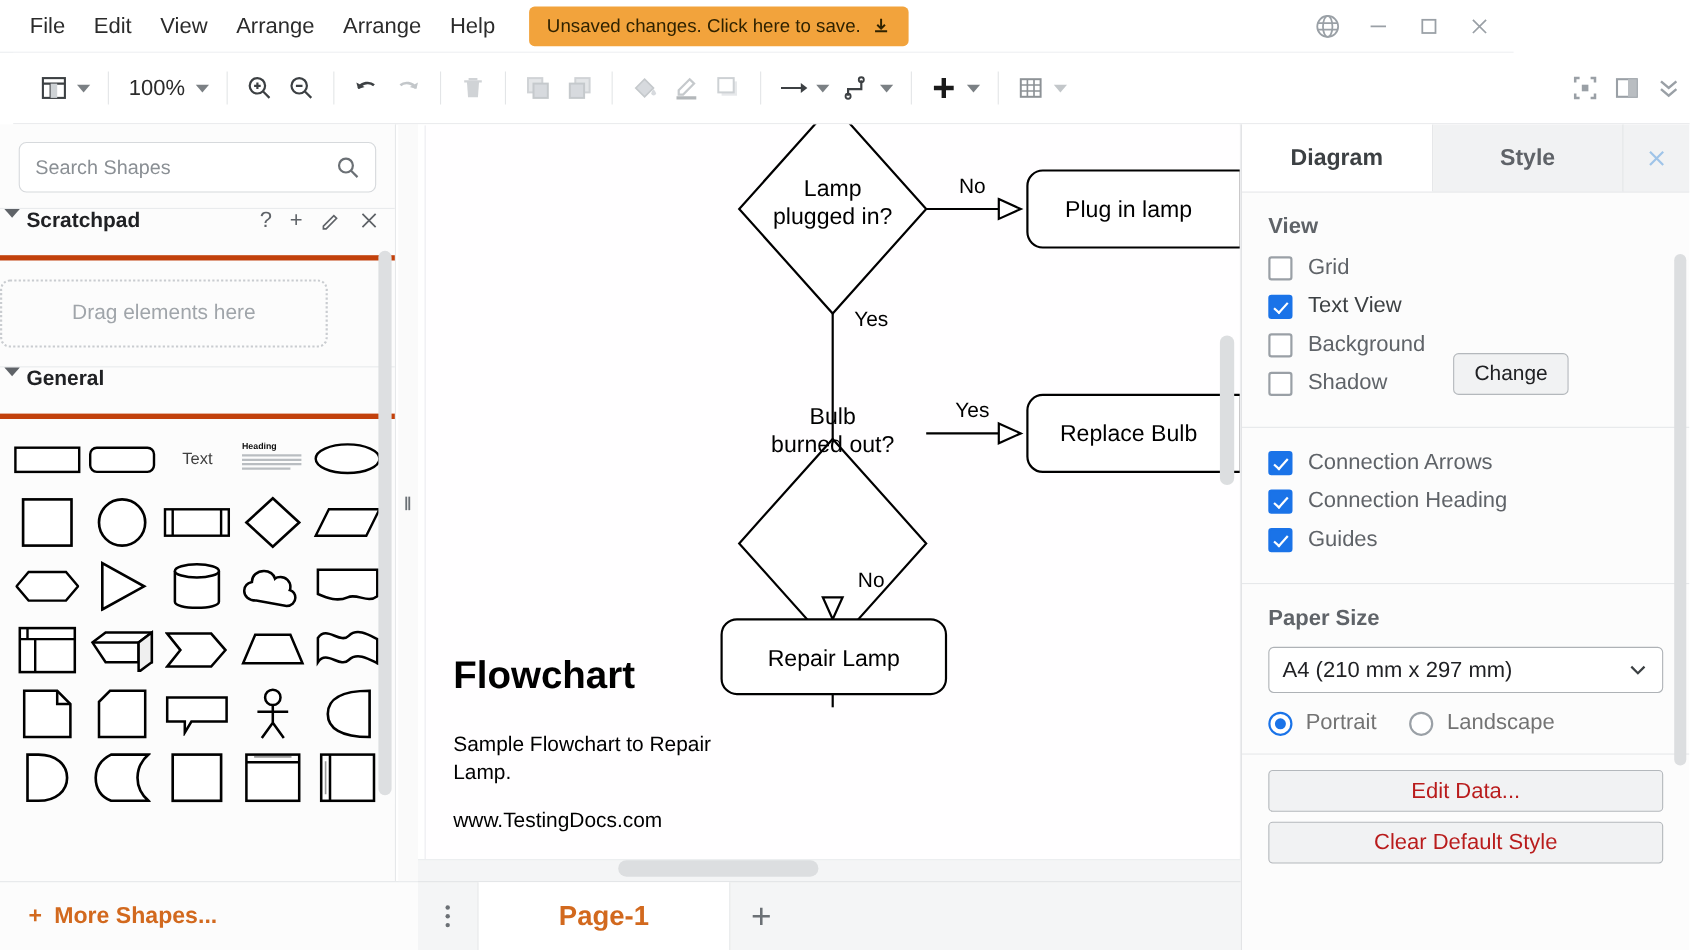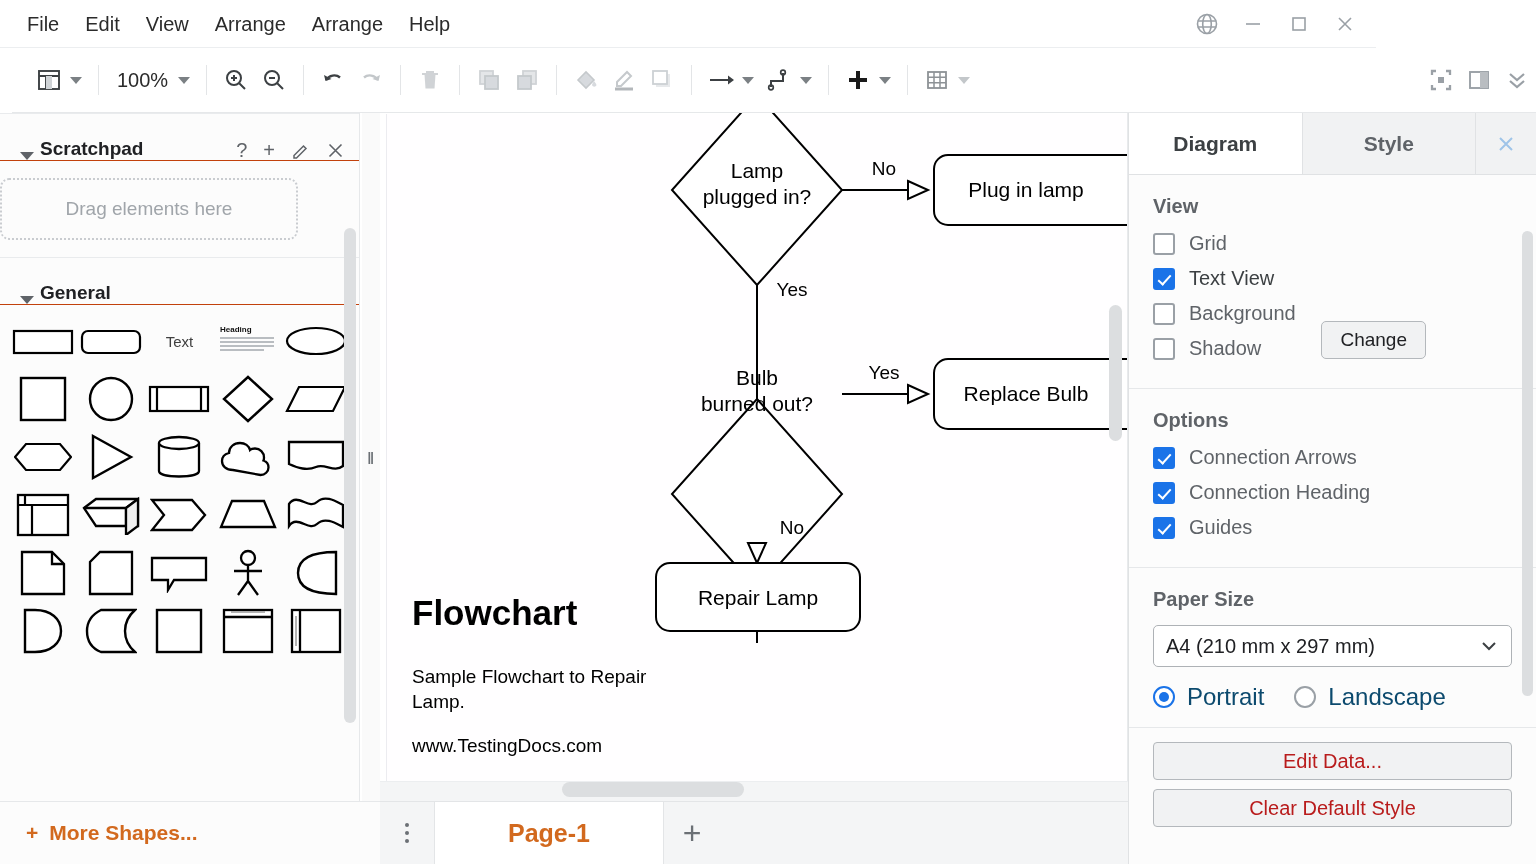--- a/index.html
+++ b/index.html
@@ -73,22 +73,22 @@
     padding: 0 14px;
   }
   .search-box input {
     border: none; outline: none; font-size: 18px; color: #3c4043;
     width: 100%; background: transparent; font-family: inherit;
   }
   .search-box input::placeholder { color: #8a8f94; }
   .search-icon { position: absolute; right: 14px; color: #6b7075; display:flex; }
 
   .section-hdr {
-    display: flex; align-items: flex-end; height: 48px; padding: 0 14px 0 20px;
-    border-top: 1px solid #e9ebed; border-bottom: 1px solid #c2410c;
+    display: flex; align-items: flex-start; height: 48px; padding: 0 14px 0 4px;
+    border-top: 1px solid #e9ebed; border-bottom: 5px solid #c2410c;
     background: #fcfcfc;
   }
   .sec-tri {
     width: 0; height: 0; border-left: 7px solid transparent;
     border-right: 7px solid transparent; border-top: 8px solid #5f6368;
     margin-right: 6px; cursor: pointer;
   }
   .sec-title { font-size: 19px; font-weight: bold; color: #202124; }
   .sec-actions { margin-left: auto; display: flex; align-items: center; gap: 16px; color: #5f6368; }
   .sec-act { cursor: pointer; display: flex; font-size: 20px; line-height: 1; }
@@ -235,21 +235,21 @@
   .radio-row { display: flex; align-items: center; gap: 12px; margin-top: 16px; }
   .radio {
     width: 22px; height: 22px; border: 2px solid #9aa0a6; border-radius: 50%;
     background: #fff; flex: none; position: relative; cursor: pointer;
   }
   .radio.on { border-color: #1a73e8; }
   .radio.on::after {
     content: ""; position: absolute; left: 4px; top: 4px; width: 10px; height: 10px;
     background: #1a73e8; border-radius: 50%;
   }
-  .radio-label { font-size: 24px; color: #0c4a6e; margin-right: 18px; }
+  .radio-label { font-size: 20px; color: #737373; margin-right: 18px; }
   .panel-btn {
     margin: 0 24px 9px 24px; height: 38px; border: 1px solid #b4b8bc;
     border-radius: 4px; background: #f1f2f3; display: flex; align-items: center;
     justify-content: center; font-size: 20px; color: #b91c1c; cursor: pointer;
   }
   .fmt-vscroll {
     position: absolute; right: 3px; top: 118px; width: 11px; height: 465px;
     background: #dcdee0; border-radius: 6px;
   }
 </style>
@@ -259,20 +259,29 @@
 <div id="app">
 
   <div class="menubar">
     <div class="menu-item">File</div>
     <div class="menu-item">Edit</div>
     <div class="menu-item">View</div>
     <div class="menu-item">Arrange</div>
     <div class="menu-item">Arrange</div>
     <div class="menu-item">Help</div>
 
+    <div class="save-banner">
+      <span>Unsaved changes. Click here to save.</span>
+      <span class="dl-icon">
+        <svg width="18" height="18" viewBox="0 0 18 18">
+          <path d="M9 2v8M5.5 7.5L9 11l3.5-3.5" fill="none" stroke="#2f2200" stroke-width="1.8"></path>
+          <path d="M3.5 13.5h11" stroke="#2f2200" stroke-width="1.8"></path>
+        </svg>
+      </span>
+    </div>
 
     <div class="win-controls">
       <div class="win-btn">
         <svg width="24" height="24" viewBox="0 0 24 24">
             <circle cx="12" cy="12" r="9.5" fill="none" stroke="#9aa0a6" stroke-width="1.6"></circle>
             <ellipse cx="12" cy="12" rx="4.3" ry="9.5" fill="none" stroke="#9aa0a6" stroke-width="1.6"></ellipse>
             <path d="M2.8 9h18.4M2.8 15h18.4" stroke="#9aa0a6" stroke-width="1.6"></path>
           </svg>
       </div>
       <div class="win-btn">
@@ -427,20 +436,31 @@
       </div>
       <div class="tb-btn mid">
         <svg width="26" height="26" viewBox="0 0 26 26">
             <path d="M6 7l7 6 7-6M6 14l7 6 7-6" fill="none" stroke="#9aa0a6" stroke-width="2.2"></path>
           </svg>
       </div>
     </div>
   </div>
 
   <div class="sidebar">
+    <div class="search-wrap">
+      <div class="search-box">
+        <input type="text" placeholder="Search Shapes" style="">
+        <span class="search-icon">
+          <svg width="22" height="22" viewBox="0 0 22 22">
+              <circle cx="9.5" cy="9.5" r="6.3" fill="none" stroke="#6b7075" stroke-width="2"></circle>
+              <path d="M14.2 14.2L20 20" stroke="#6b7075" stroke-width="2"></path>
+            </svg>
+        </span>
+      </div>
+    </div>
 
     <div class="section-hdr">
       <span class="sec-tri"></span>
       <span class="sec-title">Scratchpad</span>
       <span class="sec-actions">
         <span class="sec-act">?</span>
         <span class="sec-act">+</span>
         <span class="sec-act">
           <svg width="19" height="19" viewBox="0 0 19 19">
               <path d="M3 14.5L12.5 5l2.5 2.5L5.5 17H3z" fill="none" stroke="#5f6368" stroke-width="1.5"></path>
@@ -754,21 +774,20 @@
         <span class="chk-label">Background</span>
       </div>
       <div class="chk-row">
         <span class="chk"></span>
         <span class="chk-label">Shadow</span>
       </div>
     </div>
     <div class="change-btn">Change</div>
 
     <div class="fmt-section">
-      <div class="fmt-h">Options</div>
       <div class="chk-row">
         <span class="chk on"></span>
         <span class="chk-label">Connection Arrows</span>
       </div>
       <div class="chk-row">
         <span class="chk on"></span>
         <span class="chk-label">Connection Heading</span>
       </div>
       <div class="chk-row">
         <span class="chk on"></span>

